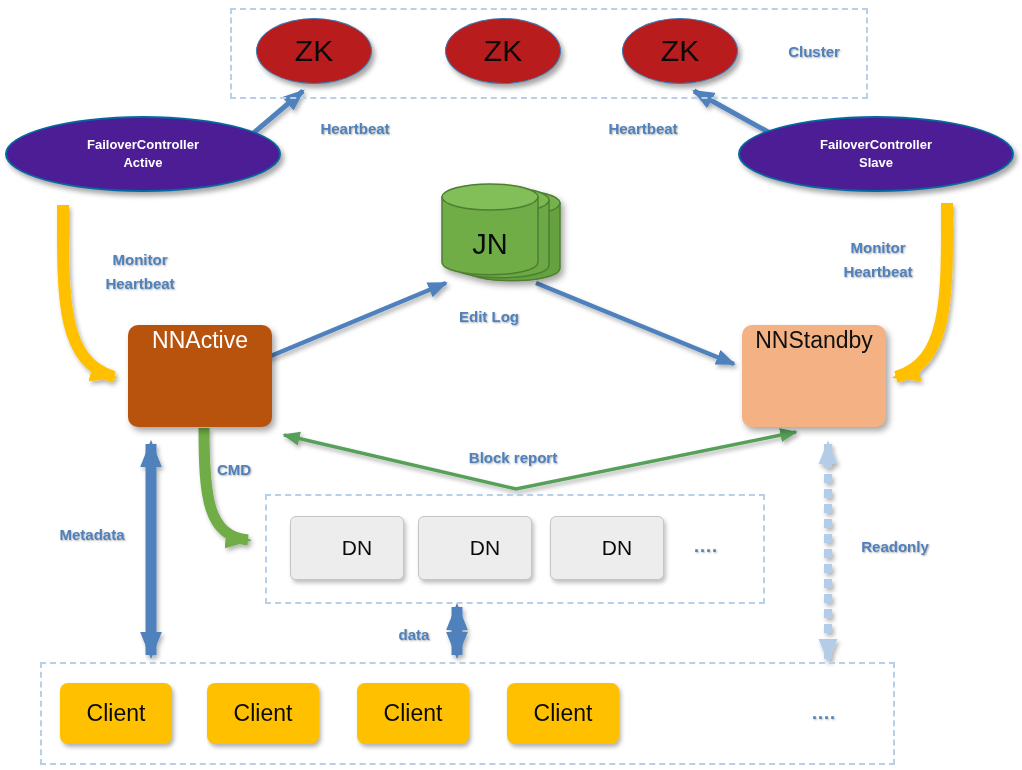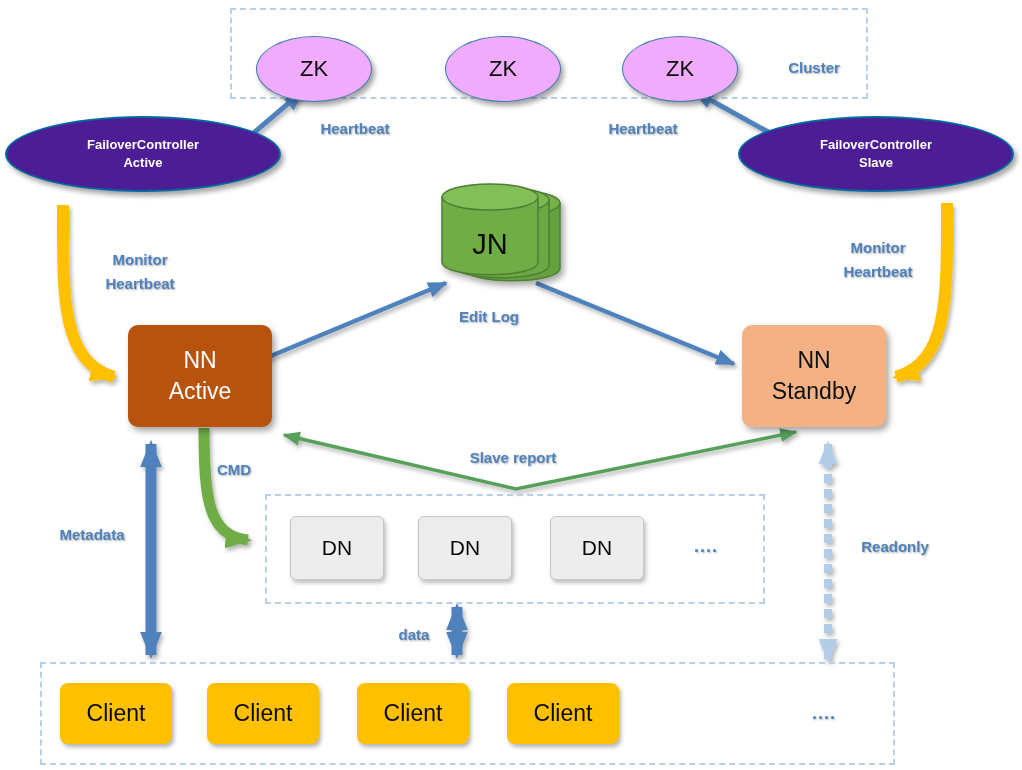--- a/index.html
+++ b/index.html
@@ -3,26 +3,26 @@
 <meta charset="utf-8">
 <style>
   html,body{margin:0;padding:0;background:#ffffff;}
   .canvas{position:relative;width:1022px;height:770px;background:#ffffff;font-family:"Liberation Sans",sans-serif;overflow:hidden;}
   .overlay{position:absolute;left:0;top:0;}
   .dashed-box{position:absolute;border:2px dashed #b7d0e8;background:transparent;}
   .zk-box{left:230px;top:8px;width:634px;height:87px;}
   .dn-box{left:265px;top:494px;width:496px;height:106px;}
   .client-box{left:40px;top:662px;width:851px;height:99px;}
   .ellipse{position:absolute;border-radius:50%;display:flex;flex-direction:column;align-items:center;justify-content:center;text-align:center;box-shadow:3px 4px 5px rgba(0,0,0,.35);}
-  .zk{width:114px;height:64px;top:36px;background:#f0abfc;border:1px solid #3d7cb2;font-size:22px;color:#0a0a0a;}
+  .zk{width:114px;height:64px;top:18px;background:#b91c1c;border:1px solid #3d7cb2;font-size:30px;color:#0a0a0a;}
   .fc{width:272px;height:72px;top:116px;background:#4c1d95;border:2px solid #0369a1;color:#ffffff;font-size:13px;font-weight:bold;line-height:18px;}
-  .rect-node{position:absolute;display:flex;flex-direction:column;align-items:center;justify-content:center;border-radius:10px;box-shadow:3px 4px 6px rgba(0,0,0,.35);font-size:23px;line-height:31px;text-align:center;}
+  .rect-node{position:absolute;display:flex;flex-direction:row;align-items:flex-start;justify-content:center;border-radius:10px;box-shadow:3px 4px 6px rgba(0,0,0,.35);font-size:23px;line-height:31px;text-align:center;}
   .nn-active{left:128px;top:325px;width:144px;height:102px;background:#b8530d;color:#ffffff;}
   .nn-standby{left:742px;top:325px;width:144px;height:102px;background:#f4b183;color:#101010;}
-  .dn{position:absolute;top:516px;width:92px;height:62px;background:#ededed;border:1px solid #c6c6c6;border-radius:6px;display:flex;align-items:center;justify-content:center;font-size:21px;color:#0a0a0a;box-shadow:2px 3px 4px rgba(0,0,0,.25);}
+  .dn{position:absolute;top:516px;width:92px;height:62px;background:#ededed;border:1px solid #c6c6c6;border-radius:6px;display:flex;align-items:center;justify-content:center;font-size:21px;color:#0a0a0a;box-shadow:2px 3px 4px rgba(0,0,0,.25);padding-left:20px;}
   .client{position:absolute;top:683px;width:112px;height:61px;background:#ffc000;border-radius:8px;display:flex;align-items:center;justify-content:center;font-size:23px;color:#0a0a0a;box-shadow:2px 3px 4px rgba(0,0,0,.3);}
   .lbl{position:absolute;color:#4f81bd;font-weight:bold;font-size:15px;text-align:center;text-shadow:1px 1px 2px rgba(110,110,110,.55);}
   .lbl .line{display:block;line-height:24px;}
   .dots{position:absolute;color:#4f81bd;font-weight:bold;font-size:18px;letter-spacing:1px;text-align:center;text-shadow:1px 1px 2px rgba(110,110,110,.5);}
   .jn-label{position:absolute;left:450px;top:228px;width:80px;text-align:center;font-size:29px;color:#0a0a0a;}
 </style>
 </head>
 <body>
 
 <div class="canvas">
@@ -91,21 +91,21 @@
 
   <div class="ellipse zk" style="left:256px;">
       <span>ZK</span>
     </div>
   <div class="ellipse zk" style="left:445px;">
       <span>ZK</span>
     </div>
   <div class="ellipse zk" style="left:622px;">
       <span>ZK</span>
     </div>
-  <div class="lbl" style="left:778px;top:59px;width:72px;">Cluster</div>
+  <div class="lbl" style="left:778px;top:43px;width:72px;">Cluster</div>
 
   <div class="ellipse fc" style="left:5px;">
     <span>FailoverController</span>
     <span>Active</span>
   </div>
   <div class="ellipse fc" style="left:738px;">
     <span>FailoverController</span>
     <span>Slave</span>
   </div>
 
@@ -150,18 +150,18 @@
   <div class="lbl" style="left:75px;top:248px;width:130px;">
     <span class="line">Monitor</span>
     <span class="line">Heartbeat</span>
   </div>
   <div class="lbl" style="left:813px;top:236px;width:130px;">
     <span class="line">Monitor</span>
     <span class="line">Heartbeat</span>
   </div>
   <div class="lbl" style="left:429px;top:308px;width:120px;">Edit Log</div>
   <div class="lbl" style="left:196px;top:461px;width:76px;">CMD</div>
-  <div class="lbl" style="left:438px;top:449px;width:150px;">Slave report</div>
+  <div class="lbl" style="left:438px;top:449px;width:150px;">Block report</div>
   <div class="lbl" style="left:32px;top:526px;width:120px;">Metadata</div>
   <div class="lbl" style="left:835px;top:538px;width:120px;">Readonly</div>
   <div class="lbl" style="left:374px;top:626px;width:80px;">data</div>
 
 </div>
 
 </body></html>

